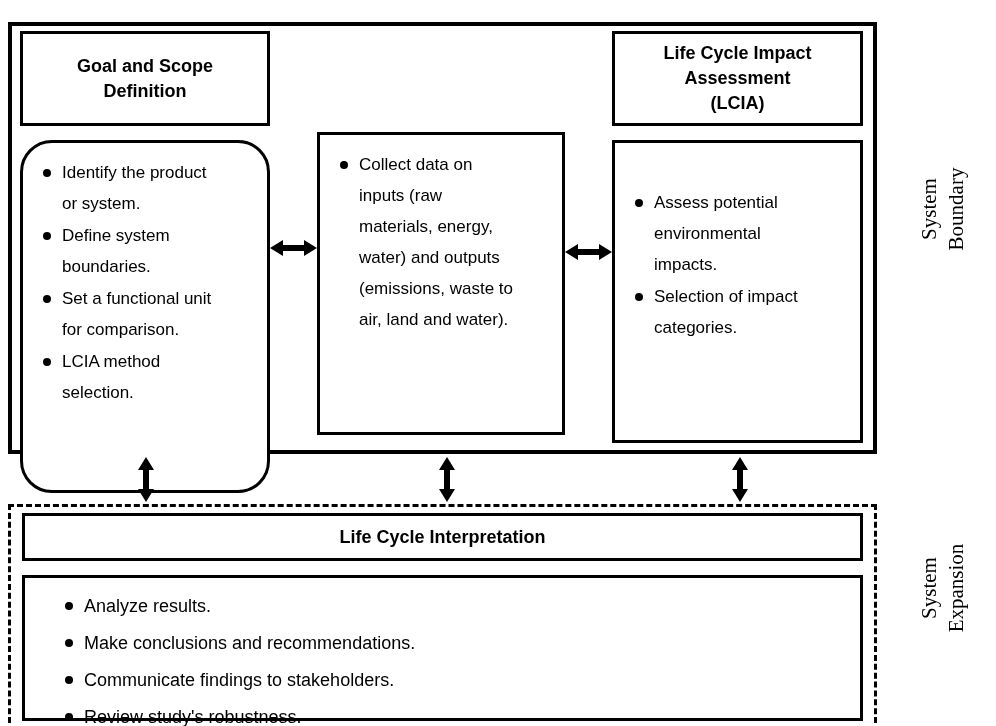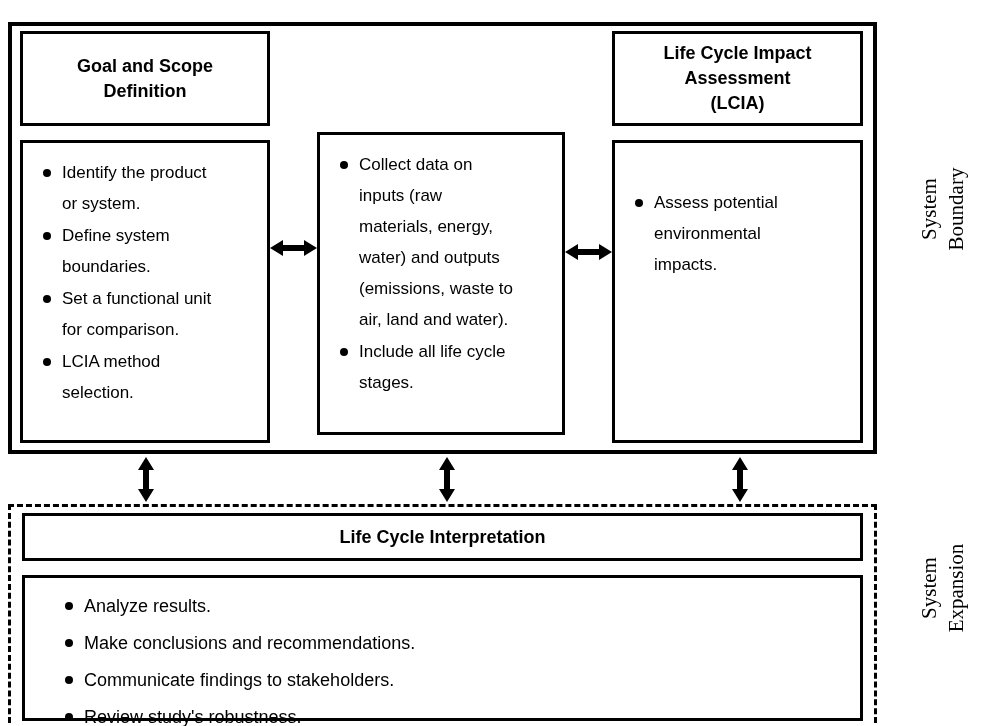--- a/index.html
+++ b/index.html
@@ -77,56 +77,56 @@
 <body>
 
 <div class="stage">
 
   <div class="box solid-outer" style="left:8px; top:6px; width:869px; height:432px;"></div>
 
   <div class="box solid-inner phase-title" style="left:20px; top:15px; width:250px; height:95px;">
     <span>Goal and Scope
 Definition</span>
   </div>
-  <div class="box solid-inner" style="left:20px; top:124px; width:250px; height:303px;">
+  <div class="box solid-inner" style="left:20px; top:124px; width:250px; height:353px;border-radius:32px;">
     <ul class="bullets">
       <li>Identify the product
 or system.</li>
       <li>Define system
 boundaries.</li>
       <li>Set a functional unit
 for comparison.</li>
       <li>LCIA method
 selection.</li>
     </ul>
   </div>
 
   <div class="box solid-inner" style="left:317px; top:116px; width:248px; height:303px;">
     <ul class="bullets">
       <li>Collect data on
 inputs (raw
 materials, energy,
 water)  and outputs
 (emissions, waste to
 air, land and water).</li>
-      <li>Include all life cycle
-stages.</li>
     </ul>
   </div>
 
   <div class="box solid-inner phase-title" style="left:612px; top:15px; width:251px; height:95px;">
     <span>Life Cycle Impact
 Assessment
 (LCIA)</span>
   </div>
   <div class="box solid-inner" style="left:612px; top:124px; width:251px; height:303px;">
     <ul class="bullets col3-pad">
       <li>Assess potential
 environmental
 impacts.</li>
+      <li>Selection of impact
+categories.</li>
     </ul>
   </div>
 
   <div class="arrow" style="left:270px; top:222px;">
     <svg width="47" height="20" viewBox="0 0 47 20">
       <polygon fill="#000000" points="0,10 13,2 13,7 34,7 34,2 47,10 34,18 34,13 13,13 13,18"></polygon>
     </svg>
   </div>
   <div class="arrow" style="left:565px; top:226px;">
     <svg width="47" height="20" viewBox="0 0 47 20">

